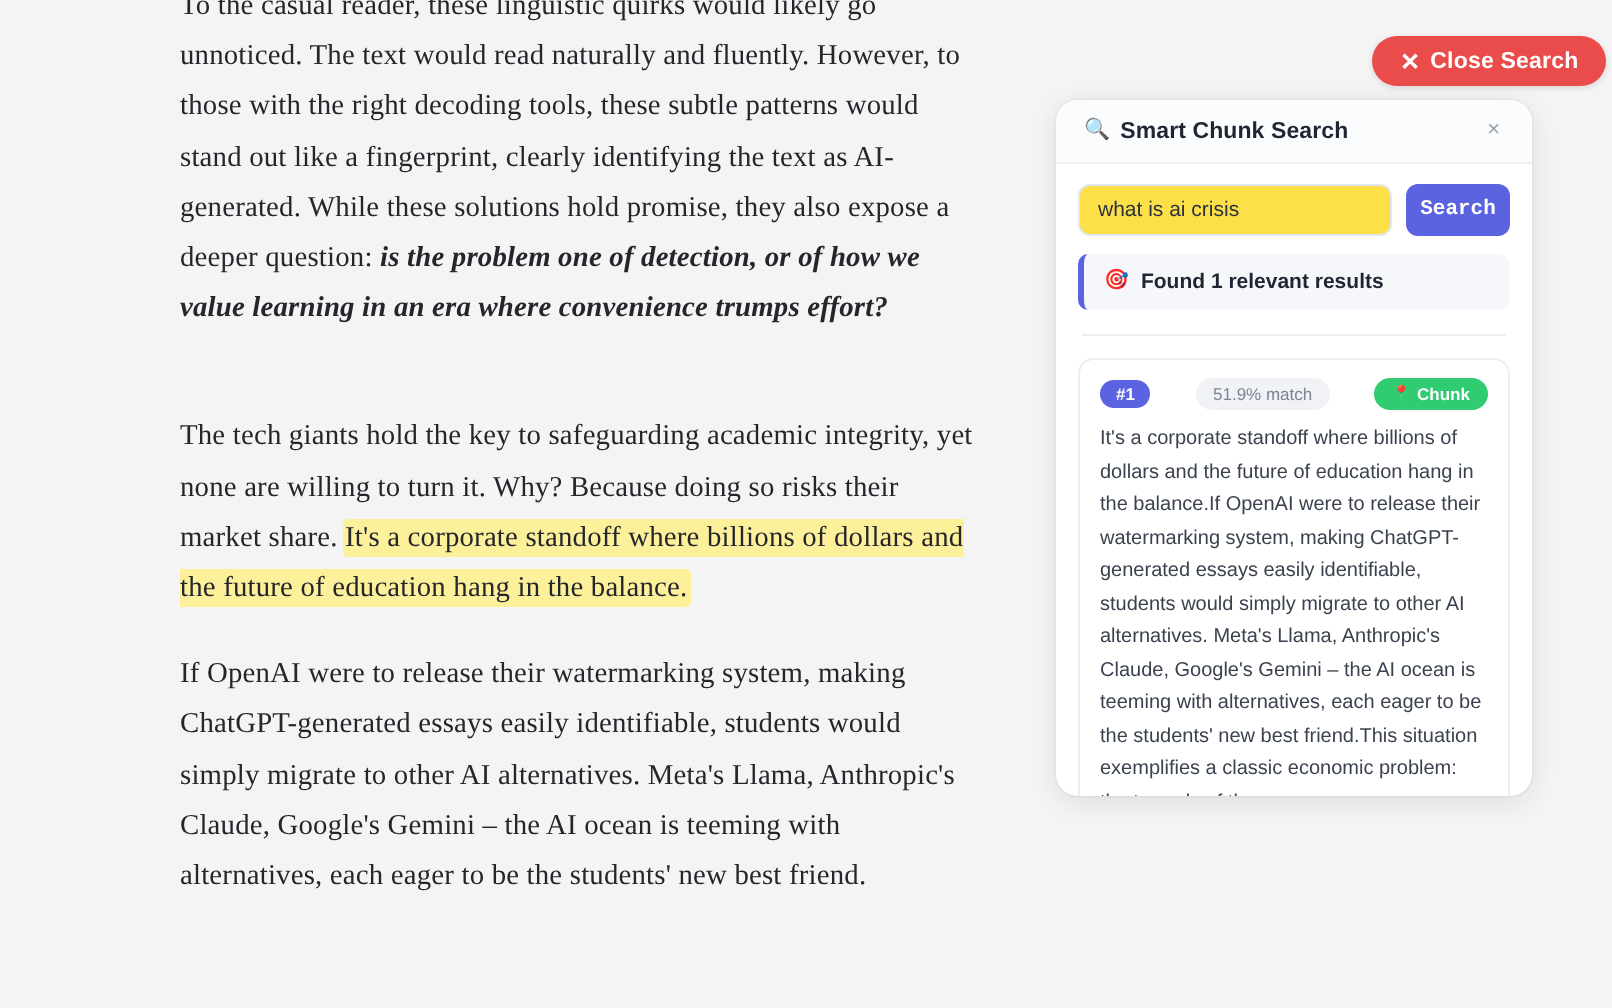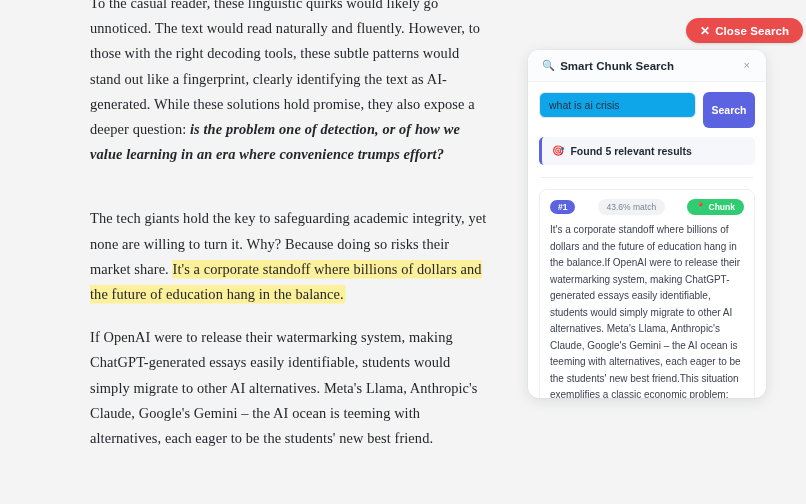--- a/index.html
+++ b/index.html
@@ -127,36 +127,36 @@
     margin-bottom: 9px;
   }
   .search-input {
     flex: 1 1 auto;
     height: 26px;
     border: 1px solid #e3e6eb;
     border-radius: 6px;
     padding: 0 9px;
     font-size: 10.5px;
     color: #2b3240;
-    background: #0ea5e9;
+    background: #fde047;
     font-family: "Liberation Sans", sans-serif;
     outline: none;
   }
   .search-input::placeholder { color: #a8aeb9; }
   .search-btn {
     width: 52px;
-    height: 36px;
+    height: 26px;
     background: #5b63e0;
     color: #ffffff;
     border: none;
     border-radius: 6px;
     font-size: 10.5px;
     font-weight: 700;
     cursor: pointer;
-    font-family: Liberation Sans, sans-serif;
+    font-family: Liberation Mono, monospace;
   }
 
   
   .chunks-row {
     height: 26px;
     background: #f7f8fa;
     border-radius: 6px;
     display: flex;
     align-items: center;
     justify-content: space-between;
@@ -302,29 +302,29 @@
   <div class="panel-body">
 
     <div class="search-row">
       <input class="search-input" type="text" value="what is ai crisis" style="">
       <button class="search-btn">Search</button>
     </div>
 
 
     <div class="results-banner">
       <span class="target-icon">🎯</span>
-      <span class="banner-text">Found 5 relevant results</span>
+      <span class="banner-text">Found 1 relevant results</span>
     </div>
 
     <div class="divider"></div>
 
     <div class="result-card">
       <div class="card-head">
         <span class="rank-badge">#1</span>
-        <span class="match-pill">43.6% match</span>
+        <span class="match-pill">51.9% match</span>
         <button class="find-btn">
           <span class="pin-icon">📍</span>
           <span>Chunk</span>
         </button>
       </div>
       <div class="card-text">It's a corporate standoff where billions of dollars and the future of education hang in the balance.If OpenAI were to release their watermarking system, making ChatGPT-generated essays easily identifiable, students would simply migrate to other AI alternatives. Meta's Llama, Anthropic's Claude, Google's Gemini – the AI ocean is teeming with alternatives, each eager to be the students' new best friend.This situation exemplifies a classic economic problem: the tragedy of the commons.</div>
     </div>
 
   </div>
 </div>

